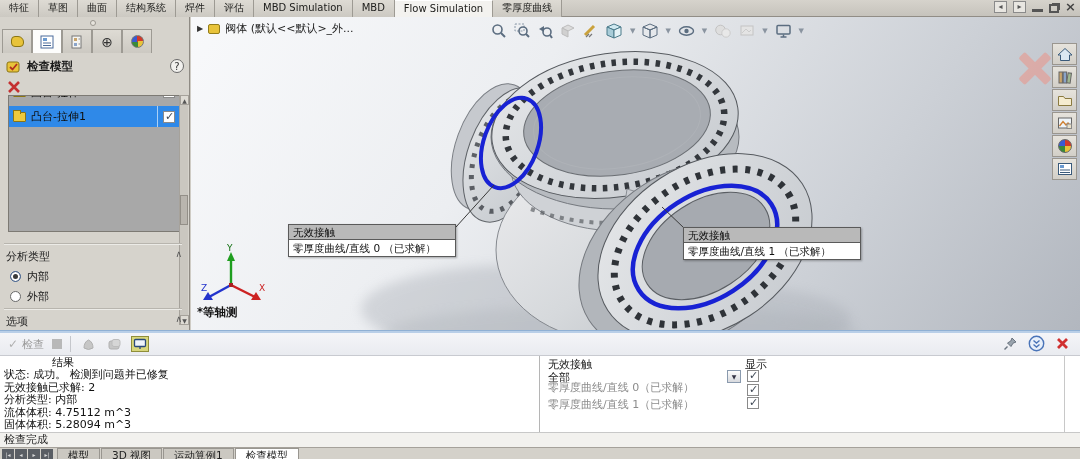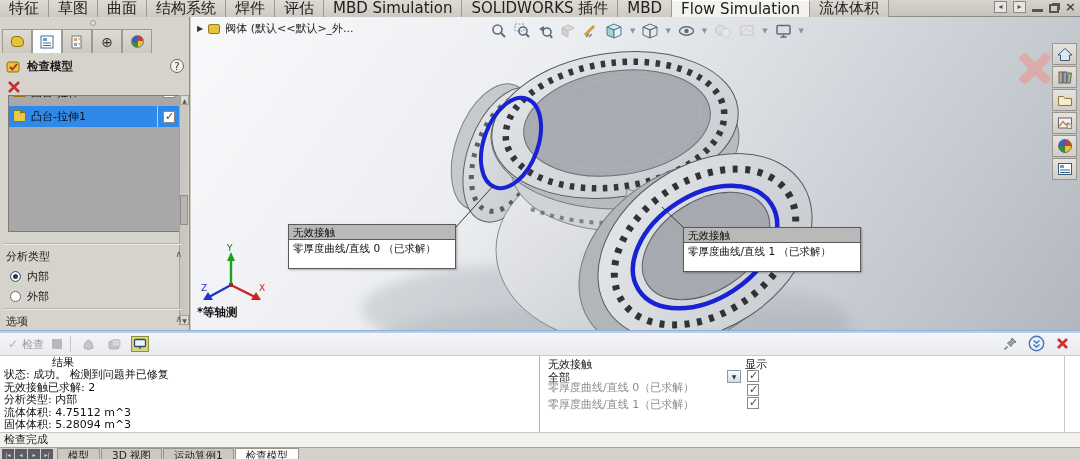--- a/index.html
+++ b/index.html
@@ -3,21 +3,21 @@
 <meta charset="utf-8">
 <style>
   * { margin:0; padding:0; box-sizing:border-box; }
   html,body { width:1080px; height:459px; overflow:hidden; }
   body { font-family:"DejaVu Sans","Liberation Sans",sans-serif; font-size:11px; color:#1a1a1a; }
   .app { position:relative; width:1080px; height:459px; background:#cfccc5; overflow:hidden; }
 
   
   .ribbon { position:absolute; left:0; top:0; width:1080px; height:17px;
             background:linear-gradient(#d6d3cc,#c6c3bc); border-bottom:1px solid #918d86; display:flex; }
-  .rtab { height:17px; line-height:16px; padding:0 9px; font-size:15px; color:#20201e;
+  .rtab { height:17px; line-height:16px; padding:0 9px; font-size:10px; color:#20201e;
           background:linear-gradient(#dedbd4,#ccc9c2); border-right:1px solid #9d9a93; cursor:default; white-space:nowrap; }
   .rtab.active { background:#f3f2ef; border-top:1px solid #fff; font-weight:normal; }
   .wincontrols { position:absolute; right:4px; top:1px; display:flex; gap:6px; align-items:center; }
   .wc-box { width:13px; height:12px; border:1px solid #8a8a8a; background:#e8e6e1; font-size:8px; line-height:10px; text-align:center; color:#555; }
   .wc-min { width:11px; height:3px; background:#555; margin-top:7px; }
   .wc-rest { width:10px; height:9px; border:2px solid #555; box-shadow:2px -2px 0 -1px #555; margin-top:2px; }
   .wc-x { font-size:13px; line-height:12px; color:#444; font-weight:bold; }
 
   
   .pm { position:absolute; left:0; top:17px; width:190px; height:313px; background:#d6d3cc; border-right:1px solid #8f8b84; }
@@ -61,21 +61,21 @@
   .hud { position:absolute; left:300px; top:6px; display:flex; align-items:center; gap:7px; }
   .hud .caret { font-size:7px; color:#8a94a0; }
   .hud svg { display:block; }
   .taskpane { position:absolute; right:2px; top:26px; width:26px; display:flex; flex-direction:column; gap:1px; }
   .tp-btn { width:25px; height:22px; background:linear-gradient(#e6e3dc,#d2cfc8); border:1px solid #9a968f; display:flex; align-items:center; justify-content:center; }
   .bigx { position:absolute; left:822px; top:30px; width:42px; height:42px; opacity:.75; }
   .bigx .b1,.bigx .b2 { position:absolute; left:3px; top:17px; width:38px; height:9px; background:#e2a29b; border-radius:2px; }
   .bigx .b1 { transform:rotate(45deg); } .bigx .b2 { transform:rotate(-45deg); }
   .callout { position:absolute; font-size:10.5px; border:1px solid #5a5a5a; background:#fff; box-shadow:1px 1px 2px rgba(0,0,0,.3); }
   .callout .hd { background:#b9b9b9; border-bottom:1px solid #5a5a5a; padding:0 4px; height:15px; line-height:15px; color:#111; }
-  .callout .bd { padding:0 4px; height:28px; line-height:16px; color:#111; white-space:nowrap; }
+  .callout .bd { padding:0 4px; height:16px; line-height:16px; color:#111; white-space:nowrap; }
   .viewlabel { position:absolute; left:6px; top:288px; font-size:11.5px; font-weight:bold; color:#111; }
   .triad { position:absolute; left:10px; top:226px; }
 
   
   .splitter { position:absolute; left:0; top:330px; width:1080px; height:3px; background:#b9cfe8; border-top:1px solid #8fb0d4; }
   .bottom { position:absolute; left:0; top:333px; width:1080px; height:99px; background:#fff; }
   .b-toolbar { position:absolute; left:0; top:0; width:1080px; height:23px; background:linear-gradient(#f4f5f8,#e9ebf0); border-bottom:1px solid #c8cad0; display:flex; align-items:center; padding:0 8px; gap:8px; }
   .b-check { display:flex; align-items:center; gap:4px; color:#9a9a9a; }
   .b-check .ck { color:#b0b0b0; font-weight:bold; font-size:12px; }
   .stopsq { width:10px; height:10px; background:#b8b8b8; }
@@ -106,24 +106,23 @@
 <div class="app">
 
   <div class="ribbon">
     <div class="rtab">特征</div>
     <div class="rtab">草图</div>
     <div class="rtab">曲面</div>
     <div class="rtab">结构系统</div>
     <div class="rtab">焊件</div>
     <div class="rtab">评估</div>
     <div class="rtab">MBD Simulation</div>
-    <div class="rtab">SOLIDWORKS 插件</div>
     <div class="rtab">MBD</div>
     <div class="rtab active">Flow Simulation</div>
-    <div class="rtab">流体体积</div>
+    <div class="rtab">零厚度曲线</div>
     <div class="wincontrols">
       <div class="wc-box">◂</div>
       <div class="wc-box">▸</div>
       <div class="wc-min"></div>
       <div class="wc-rest"></div>
       <div class="wc-x">×</div>
     </div>
   </div>
 
   <div class="pm">

